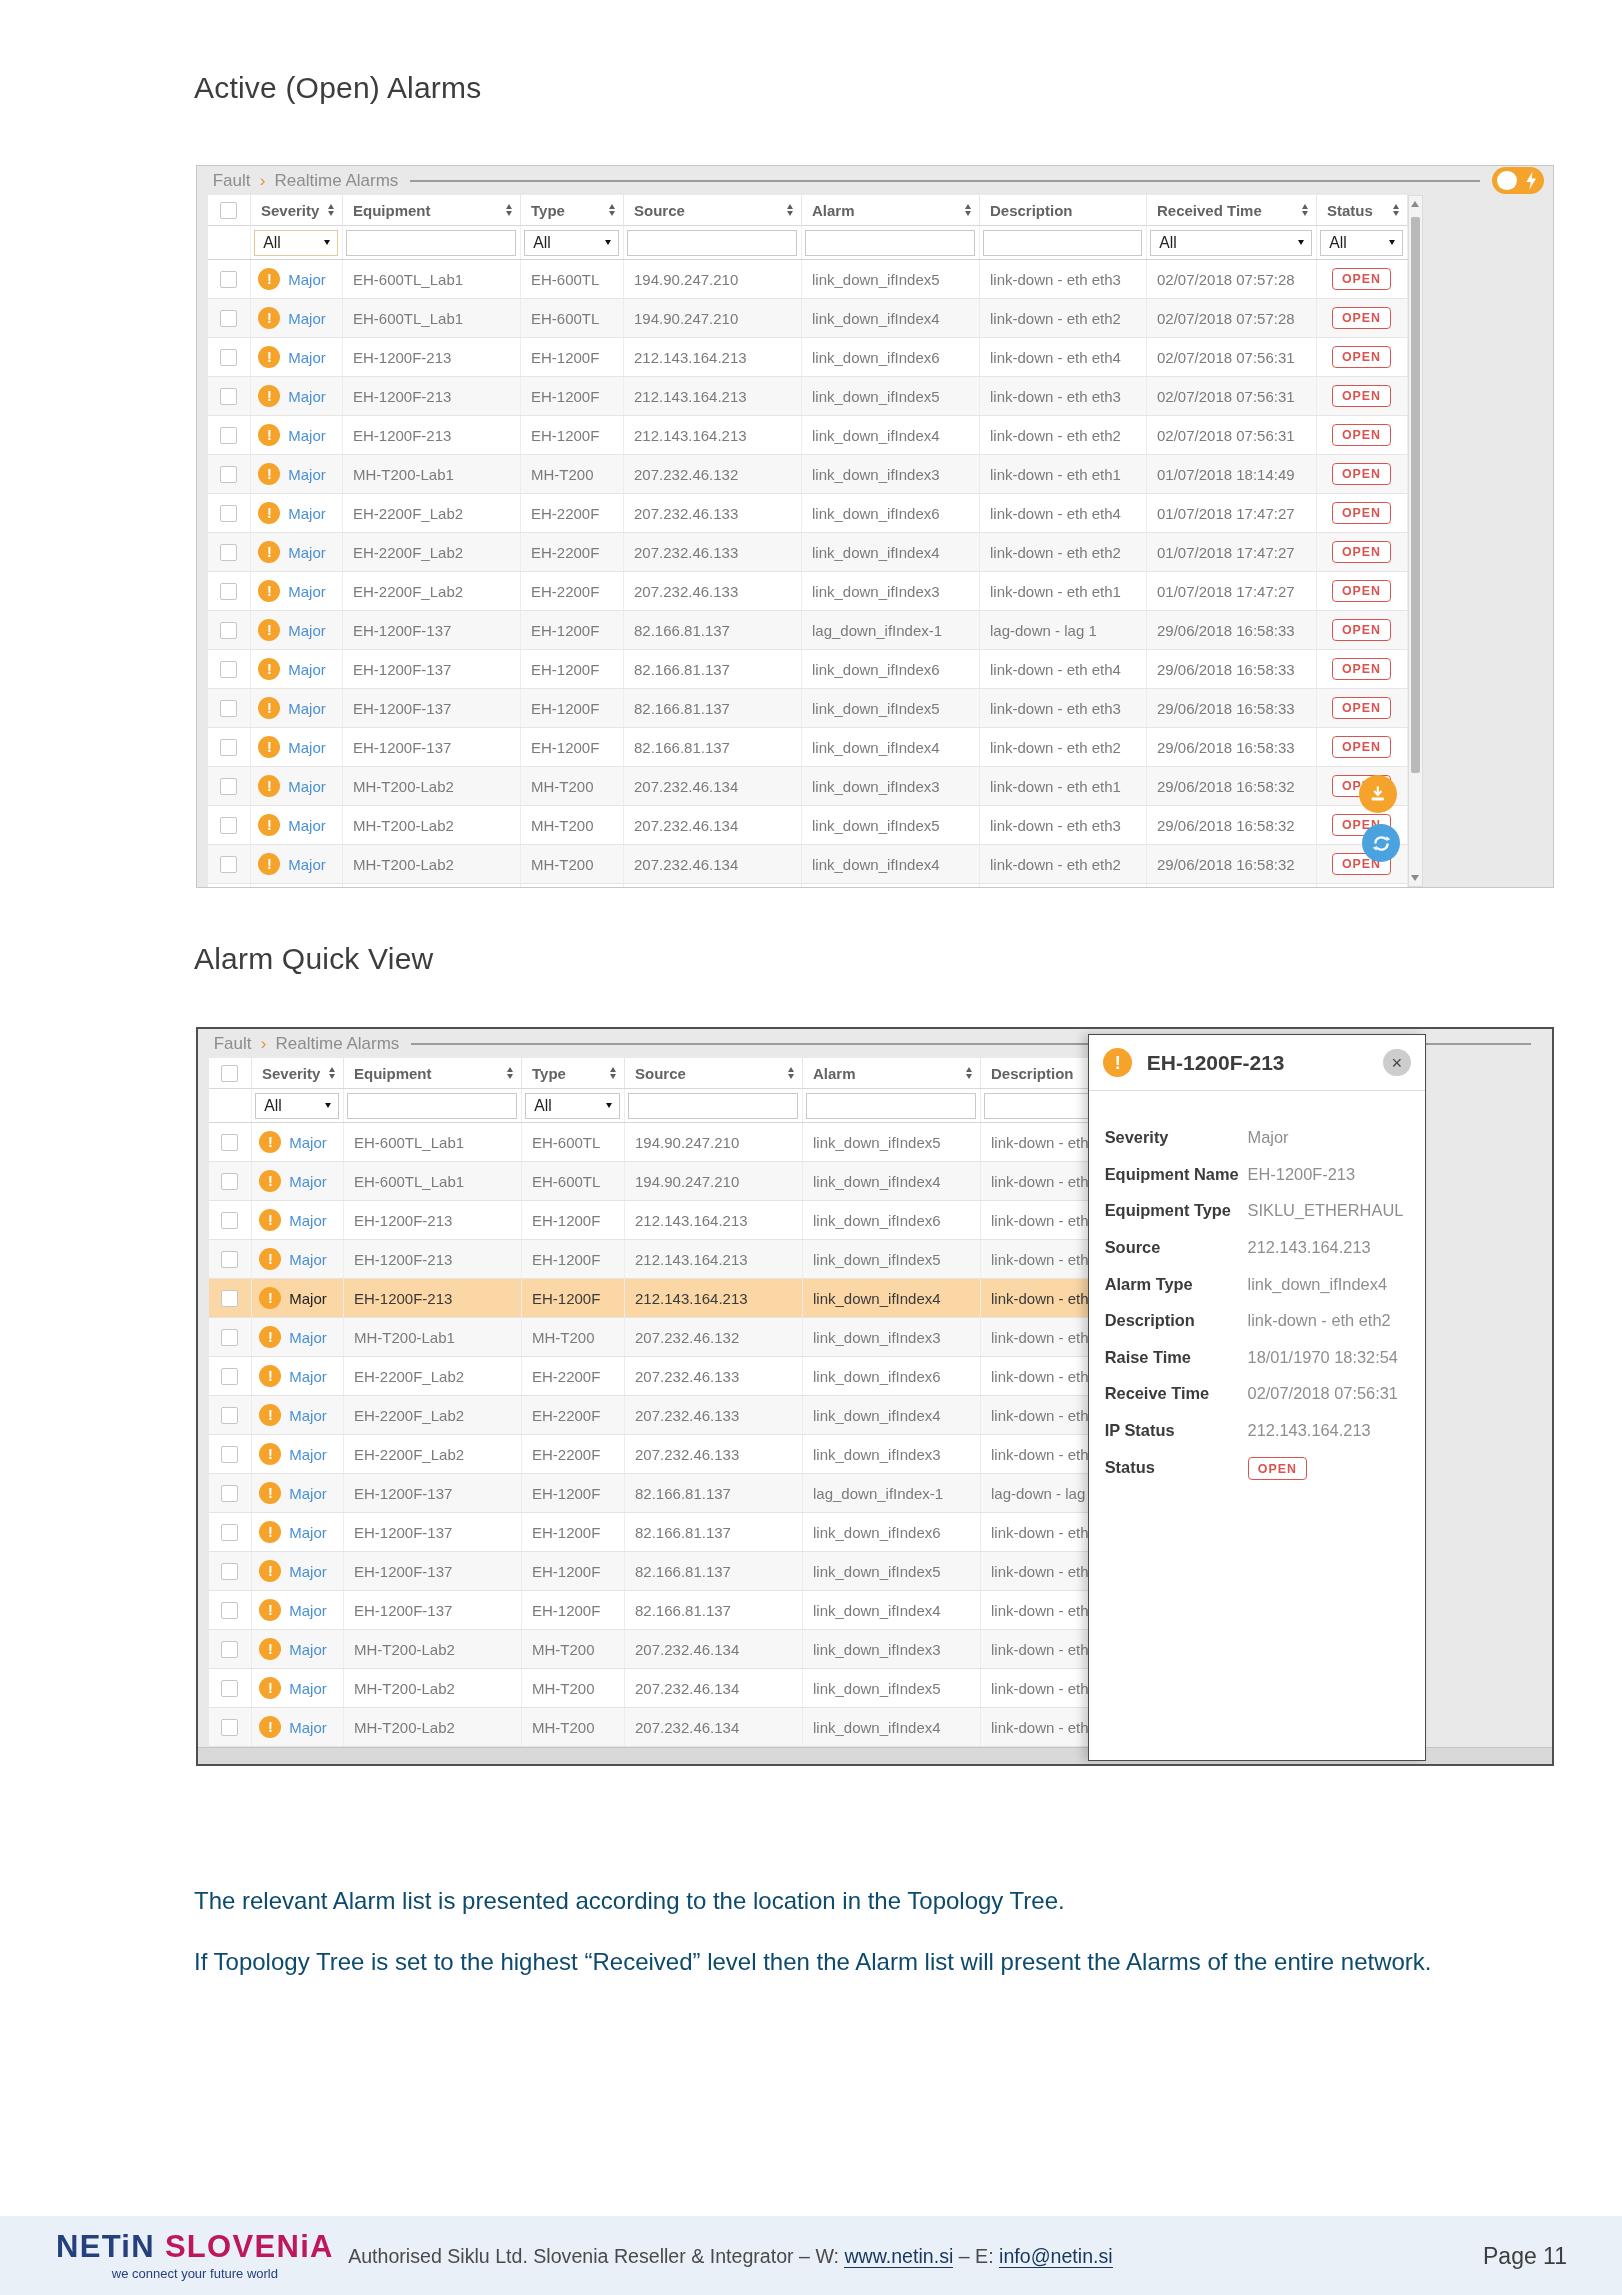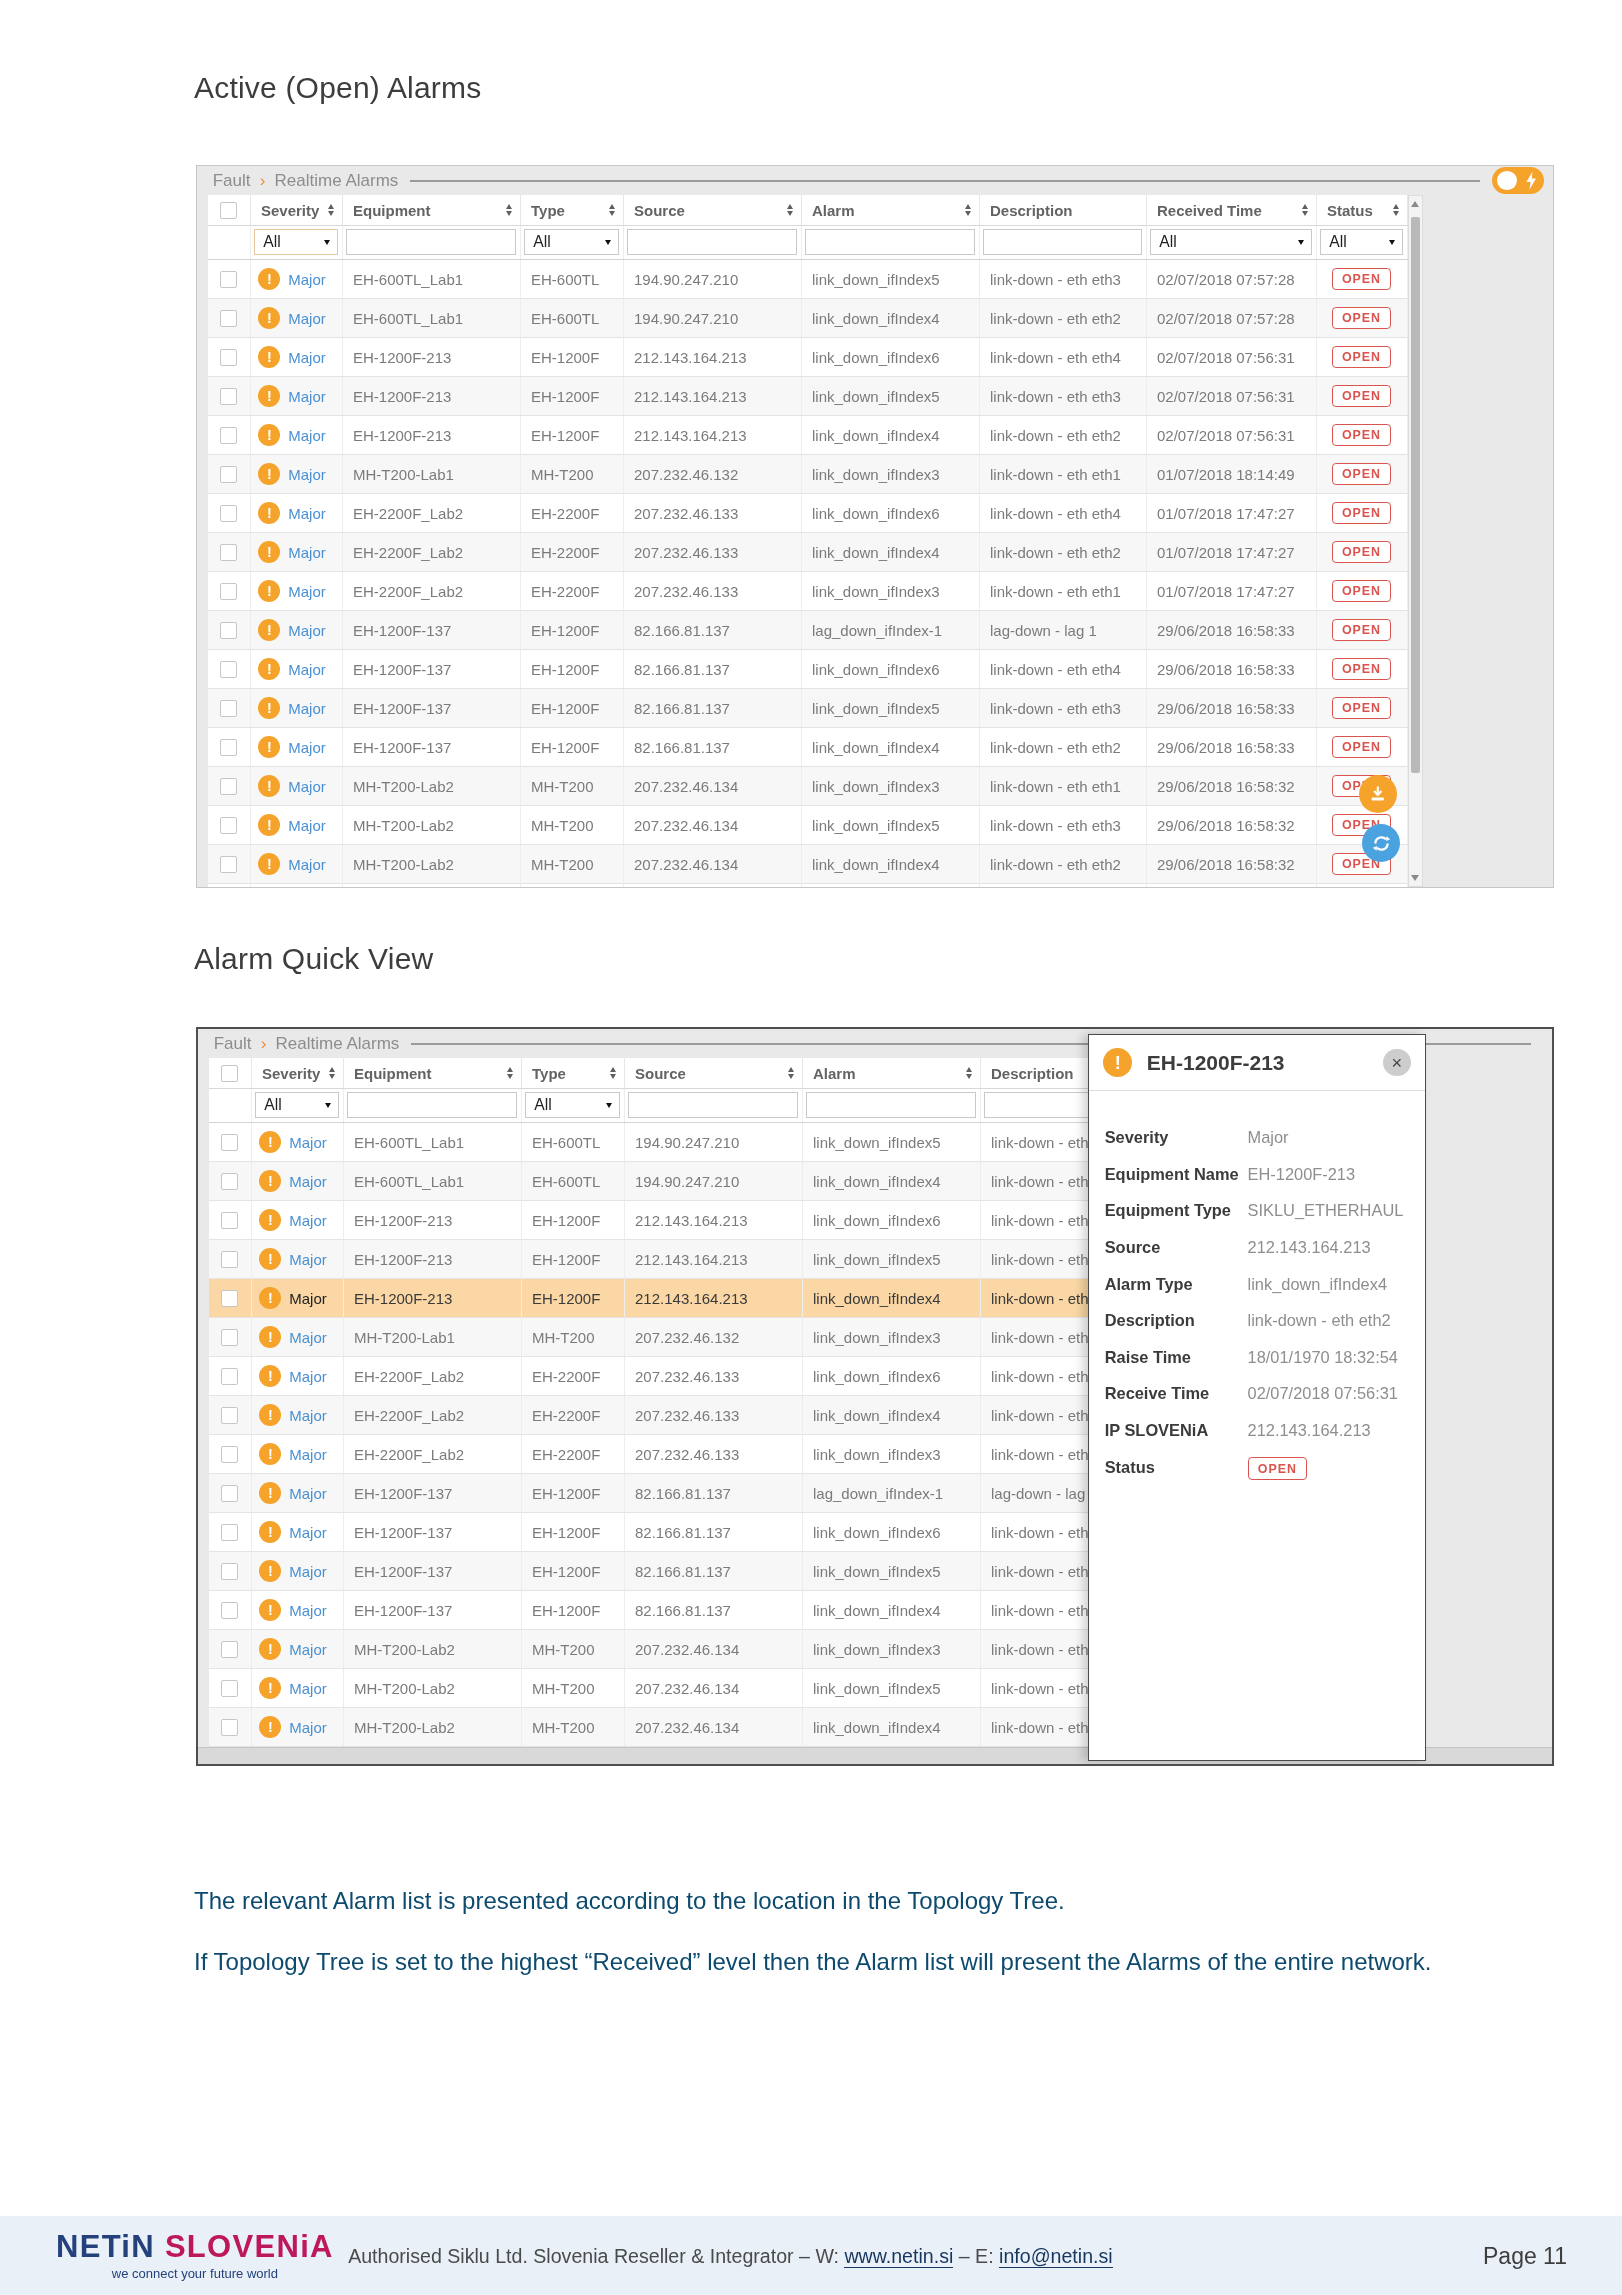--- a/index.html
+++ b/index.html
@@ -29,21 +29,21 @@
   .grid-cols { display: grid; grid-template-columns: 43px 92px 178px 103px 178px 178px 167px 170px 91px; }
 
   .thead { flex: 0 0 31px; background: #fff; border-bottom: 0.7px solid #d8d8d8; }
   .hcell { display: flex; align-items: center; justify-content: space-between; padding: 0 7.9px 0 10.5px; border-right: 0.7px solid #e6e6e6; font-size: 15px; font-weight: 600; color: #636363; overflow: hidden; white-space: nowrap; }
   .hcell.center { justify-content: center; padding: 0; }
   .sorticon { display: flex; flex-direction: column; align-items: center; }
   .tri-up { width: 0; height: 0; border-left: 3.9px solid transparent; border-right: 3.9px solid transparent; border-bottom: 5.2px solid #5f5f5f; margin-bottom: 2px; }
   .tri-down { width: 0; height: 0; border-left: 3.9px solid transparent; border-right: 3.9px solid transparent; border-top: 5.2px solid #5f5f5f; }
 
   .tfilter { flex: 0 0 34px; background: #fff; border-bottom: 1.3px solid #d4d4d4; }
-  .fcell { display: flex; padding: 3.3px 3.9px; border-right: 0.7px solid #eee; }
+  .fcell { display: flex; align-items: center; padding: 3.3px 3.9px; border-right: 0.7px solid #eee; }
   .fselect { width: 100%; height: 26px; border: 0.7px solid #c9c9c9; background: #fff; display: flex; align-items: center; justify-content: space-between; padding: 0 6.5px 0 7.9px; font-size: 15.7px; color: #222; }
   .fselect.sev-focus { border-color: #e7c79c; }
   .caret { width: 0; height: 0; border-left: 3.9px solid transparent; border-right: 3.9px solid transparent; border-top: 5.9px solid #111; }
   .finput { width: 100%; height: 26px; border: 0.7px solid #c9c9c9; background: #fff; font-size: 15.7px; padding: 0 6.5px; color: #333; outline: none; }
 
   .rows { flex: 1; overflow: hidden; background: #fff; }
   .trow { height: 39px; border-bottom: 0.7px solid #e4e4e4; background: #fff; }
   .trow.alt { background: #f7f7f7; }
   .trow.hl { background: #fad7a5; }
   .trow.hl .cell { color: #3a3a3a; }
@@ -985,21 +985,21 @@
           </div>
           <div class="qv-row">
             <div class="qv-label">Raise Time</div>
             <div class="qv-value">18/01/1970 18:32:54</div>
           </div>
           <div class="qv-row">
             <div class="qv-label">Receive Time</div>
             <div class="qv-value">02/07/2018 07:56:31</div>
           </div>
           <div class="qv-row">
-            <div class="qv-label">IP SLOVENiA</div>
+            <div class="qv-label">IP Status</div>
             <div class="qv-value">212.143.164.213</div>
           </div>
           <div class="qv-row">
             <div class="qv-label">Status</div>
             <div class="qv-value"><span class="open-btn">OPEN</span></div>
           </div>
         </div>
     </div>
   </div>
 

